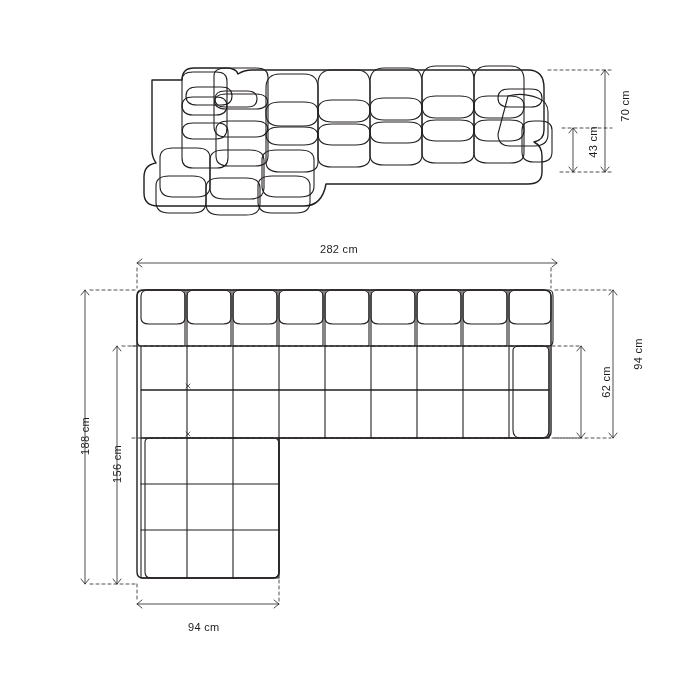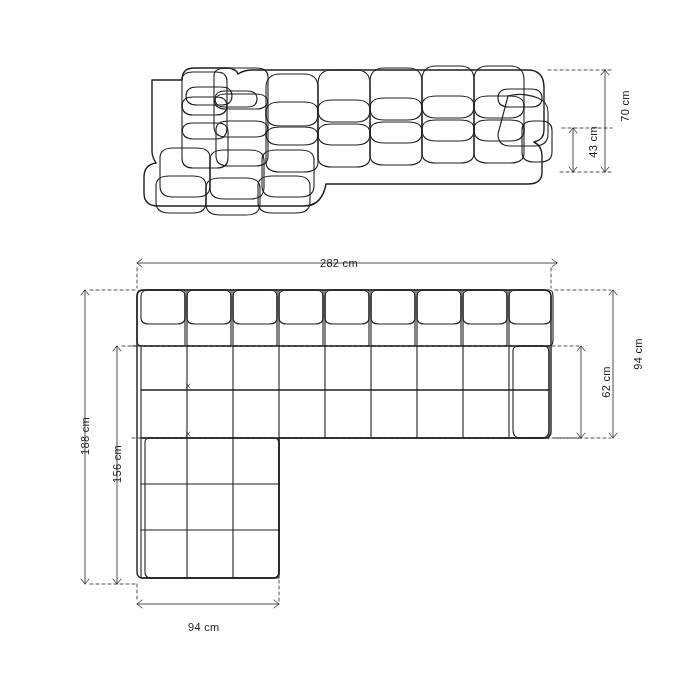--- a/index.html
+++ b/index.html
@@ -195,21 +195,21 @@
         <path d="M279,580 L279,602" stroke-dasharray="3,3"></path>
       </g>
 
     </g>
   </svg>
 
   <div class="dim-label vert" style="left:602px;top:100px;width:46px;text-align:center;">70 cm</div>
 
   <div class="dim-label vert" style="left:570px;top:136px;width:46px;text-align:center;">43 cm</div>
 
-  <div class="dim-label" style="left:320px;top:257px;">282 cm</div>
+  <div class="dim-label" style="left:320px;top:243px;">282 cm</div>
 
   <div class="dim-label vert" style="left:50px;top:430px;width:70px;text-align:center;">188 cm</div>
 
   <div class="dim-label vert" style="left:82px;top:458px;width:70px;text-align:center;">156 cm</div>
 
   <div class="dim-label vert" style="left:608px;top:348px;width:60px;text-align:center;">94 cm</div>
 
   <div class="dim-label vert" style="left:576px;top:376px;width:60px;text-align:center;">62 cm</div>
 
   <div class="dim-label" style="left:188px;top:621px;">94 cm</div>

